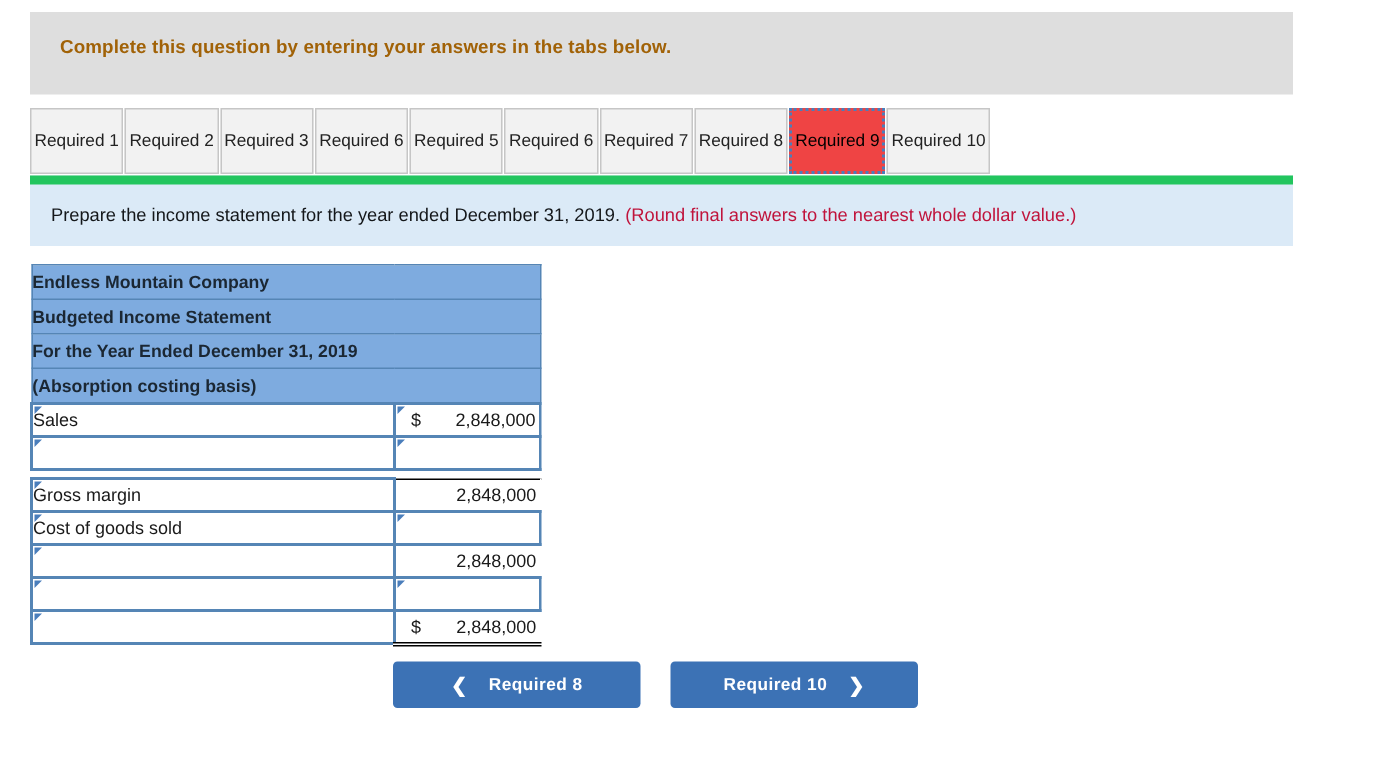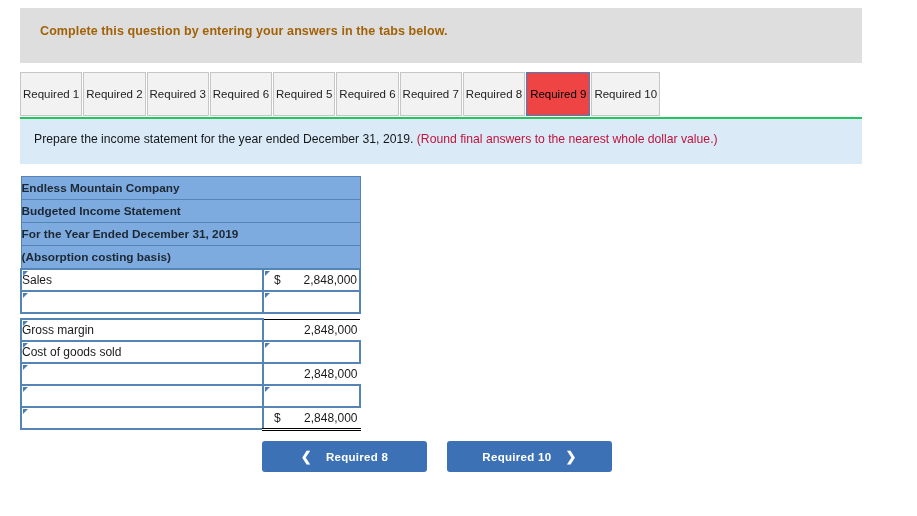--- a/index.html
+++ b/index.html
@@ -72,21 +72,21 @@
   }
 
   
   .instructions {
     position: absolute;
     left: 20px;
     top: 117px;
     width: 842px;
     height: 47px;
     background: #dbeaf7;
-    border-top: 2px solid #22c55e;
+    border-top: 6px solid #22c55e;
     box-sizing: border-box;
     padding: 11px 14px 0 14px;
     font-size: 12.2px;
     line-height: 19px;
     color: #14171a;
   }
   .instructions .warn { color: #c0143c; }
 
   
   .statement {

